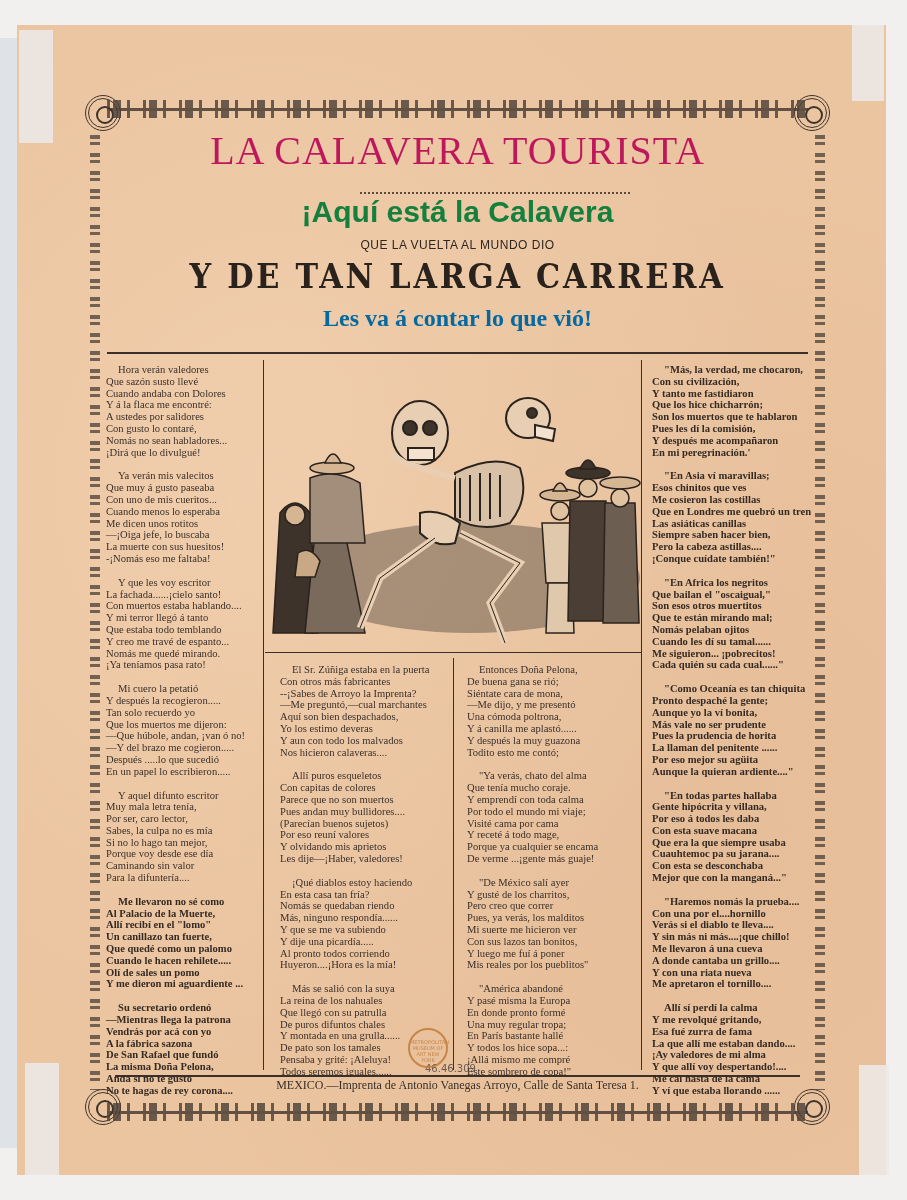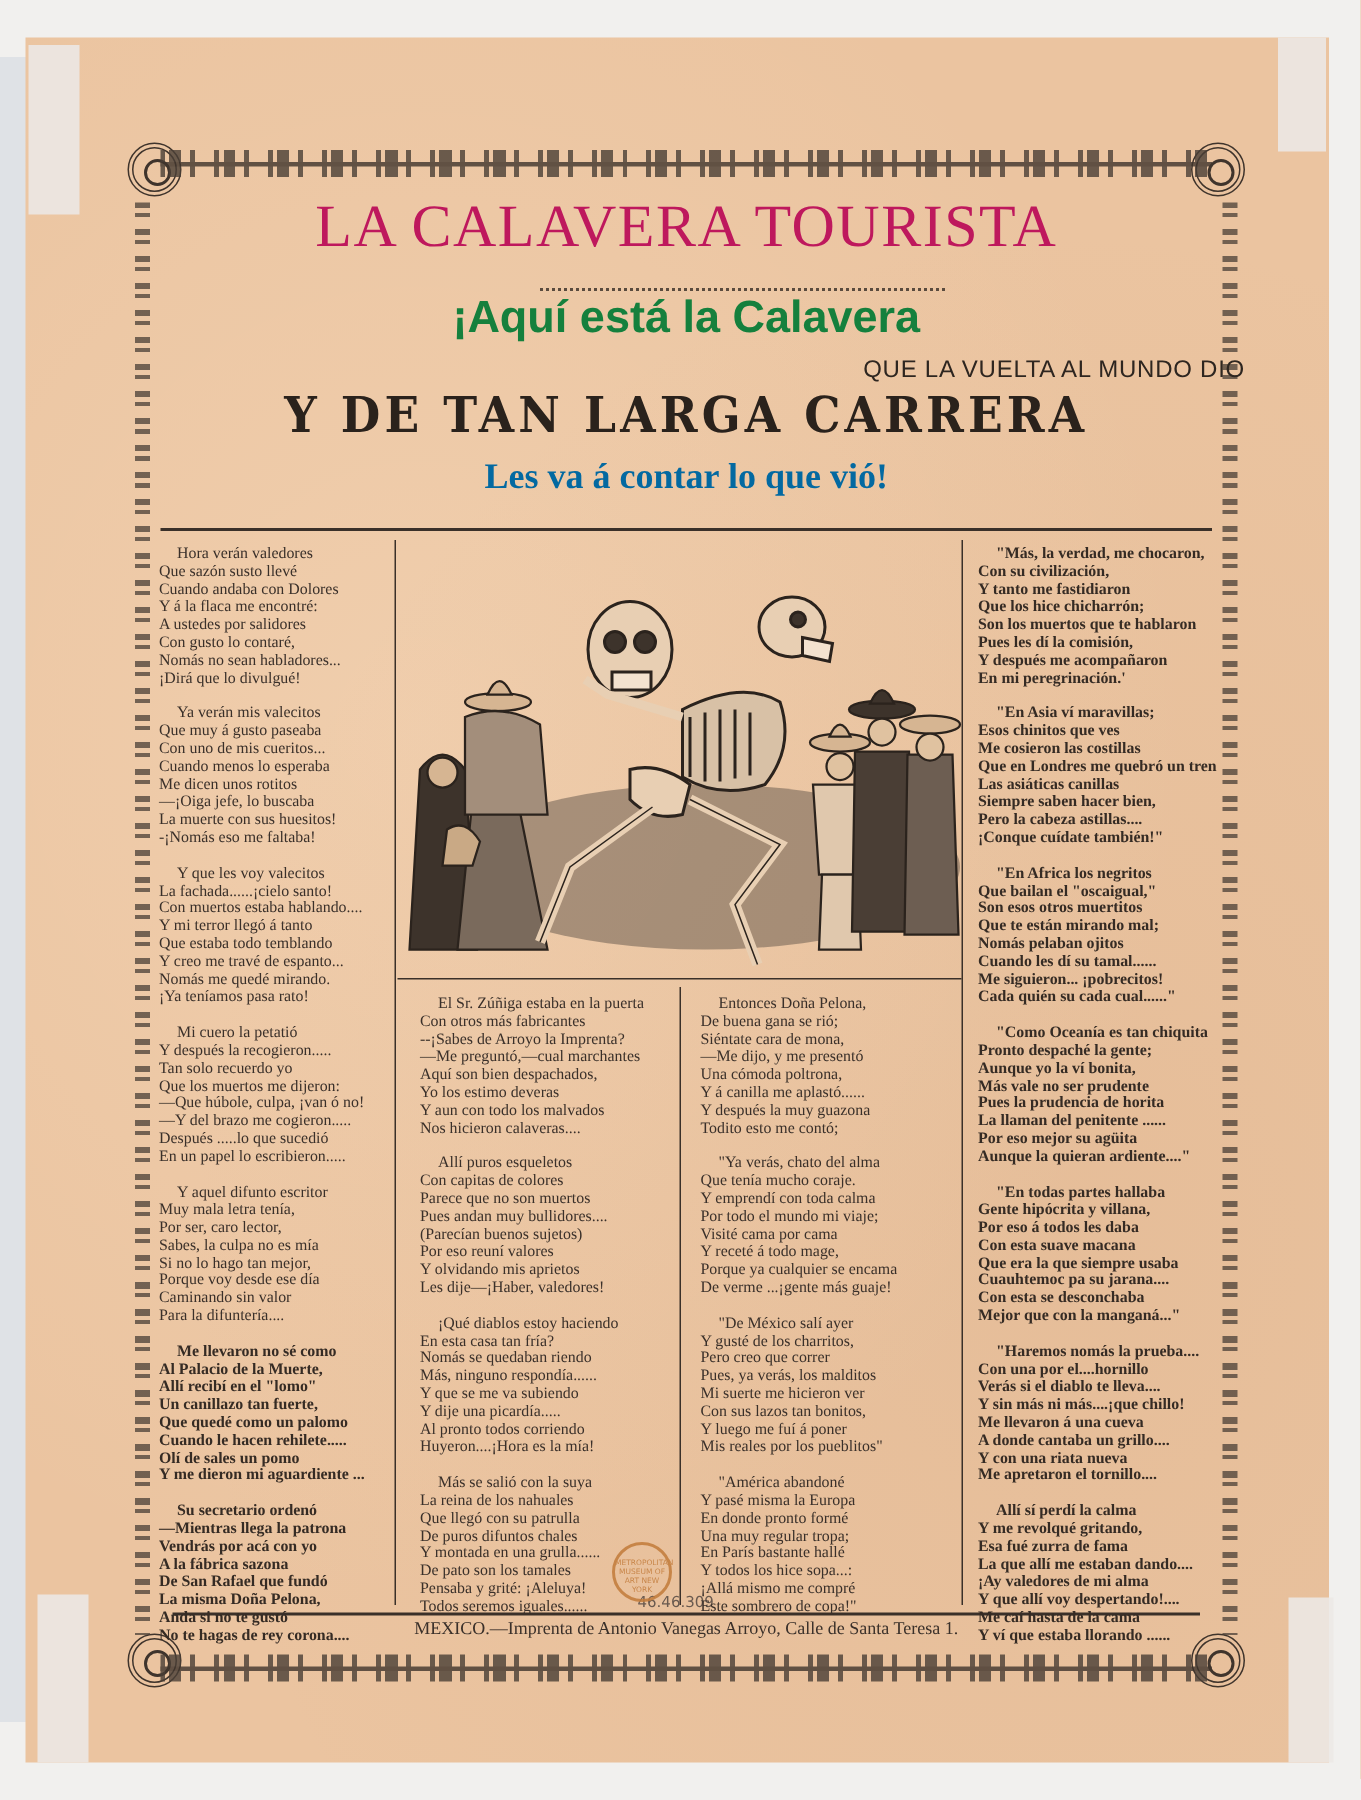--- a/index.html
+++ b/index.html
@@ -13,21 +13,21 @@
            background:repeating-linear-gradient(90deg,#4a3f36 0 3px,transparent 3px 6px,#4a3f36 6px 14px,transparent 14px 20px,#4a3f36 20px 23px,transparent 23px 36px);
            opacity:.8;}
   .orn-row::after{content:"";position:absolute;left:0;right:0;top:8px;height:3px;background:#3f342c;}
   .orn-col{position:absolute;width:10px;
            background:repeating-linear-gradient(180deg,#4a3f36 0 4px,transparent 4px 7px,#4a3f36 7px 10px,transparent 10px 18px);opacity:.75;}
   .corner{position:absolute;width:36px;height:36px;border-radius:50%;border:4px double #3f342c;box-sizing:border-box;}
   .corner::after{content:"";position:absolute;left:7px;top:7px;width:14px;height:14px;border-radius:50%;border:2px solid #3f342c;}
   .title{position:absolute;left:0;right:0;top:32px;text-align:center;font-family:"Liberation Serif",serif;font-size:40px;letter-spacing:1px;color:#be185d;font-weight:normal;}
   .wavy{position:absolute;left:275px;width:270px;top:97px;height:4px;border-top:2px dotted #5a4b3e;}
   .sub1{position:absolute;left:0;right:0;top:100px;text-align:center;font-family:"Liberation Sans",sans-serif;font-weight:bold;font-size:30px;color:#15803d;}
-  .sub2{position:absolute;left:0;right:0;top:143px;text-align:right;font-family:"Liberation Sans",sans-serif;font-size:16px;color:#2e2620;letter-spacing:.5px;}
+  .sub2{position:absolute;left:0;right:0;top:143px;text-align:center;font-family:"Liberation Sans",sans-serif;font-size:12px;color:#2e2620;letter-spacing:.5px;}
   .sub3{position:absolute;left:0;right:0;top:162px;text-align:center;font-family:"DejaVu Serif",serif;font-weight:bold;font-size:33px;letter-spacing:3px;color:#2a221c;transform:scaleX(.92);}
   .sub4{position:absolute;left:0;right:0;top:210px;text-align:center;font-family:"Liberation Serif",serif;font-weight:bold;font-size:24px;color:#0369a1;}
   .rule{position:absolute;background:#3a3029;}
   .verse-col{position:absolute;font-family:"Liberation Serif",serif;font-size:10.6px;line-height:11.8px;color:#3a302a;}
   .stanza{margin-bottom:12px;}
   .stanza .ln{display:block;white-space:nowrap;}
   .stanza .ln:first-child{padding-left:12px;}
   .bold-col{font-weight:bold;color:#352b24;}
   .illus{position:absolute;left:270px;top:363px;width:372px;height:285px;overflow:hidden;}
   .footer{position:absolute;left:0;right:0;top:983px;text-align:center;font-family:"Liberation Serif",serif;font-size:12px;color:#3a302a;}
@@ -140,35 +140,35 @@
       <span class="ln">Ya verán mis valecitos</span>
       <span class="ln">Que muy á gusto paseaba</span>
       <span class="ln">Con uno de mis cueritos...</span>
       <span class="ln">Cuando menos lo esperaba</span>
       <span class="ln">Me dicen unos rotitos</span>
       <span class="ln">—¡Oiga jefe, lo buscaba</span>
       <span class="ln">La muerte con sus huesitos!</span>
       <span class="ln">-¡Nomás eso me faltaba!</span>
     </div>
   <div class="stanza">
-      <span class="ln">Y que les voy valecitos</span>
+      <span class="ln">Y que les voy escritor</span>
       <span class="ln">La fachada......¡cielo santo!</span>
       <span class="ln">Con muertos estaba hablando....</span>
       <span class="ln">Y mi terror llegó á tanto</span>
       <span class="ln">Que estaba todo temblando</span>
       <span class="ln">Y creo me travé de espanto...</span>
       <span class="ln">Nomás me quedé mirando.</span>
       <span class="ln">¡Ya teníamos pasa rato!</span>
     </div>
   <div class="stanza">
       <span class="ln">Mi cuero la petatió</span>
       <span class="ln">Y después la recogieron.....</span>
       <span class="ln">Tan solo recuerdo yo</span>
       <span class="ln">Que los muertos me dijeron:</span>
-      <span class="ln">—Que húbole, culpa, ¡van ó no!</span>
+      <span class="ln">—Que húbole, andan, ¡van ó no!</span>
       <span class="ln">—Y del brazo me cogieron.....</span>
       <span class="ln">Después .....lo que sucedió</span>
       <span class="ln">En un papel lo escribieron.....</span>
     </div>
   <div class="stanza">
       <span class="ln">Y aquel difunto escritor</span>
       <span class="ln">Muy mala letra tenía,</span>
       <span class="ln">Por ser, caro lector,</span>
       <span class="ln">Sabes, la culpa no es mía</span>
       <span class="ln">Si no lo hago tan mejor,</span>

